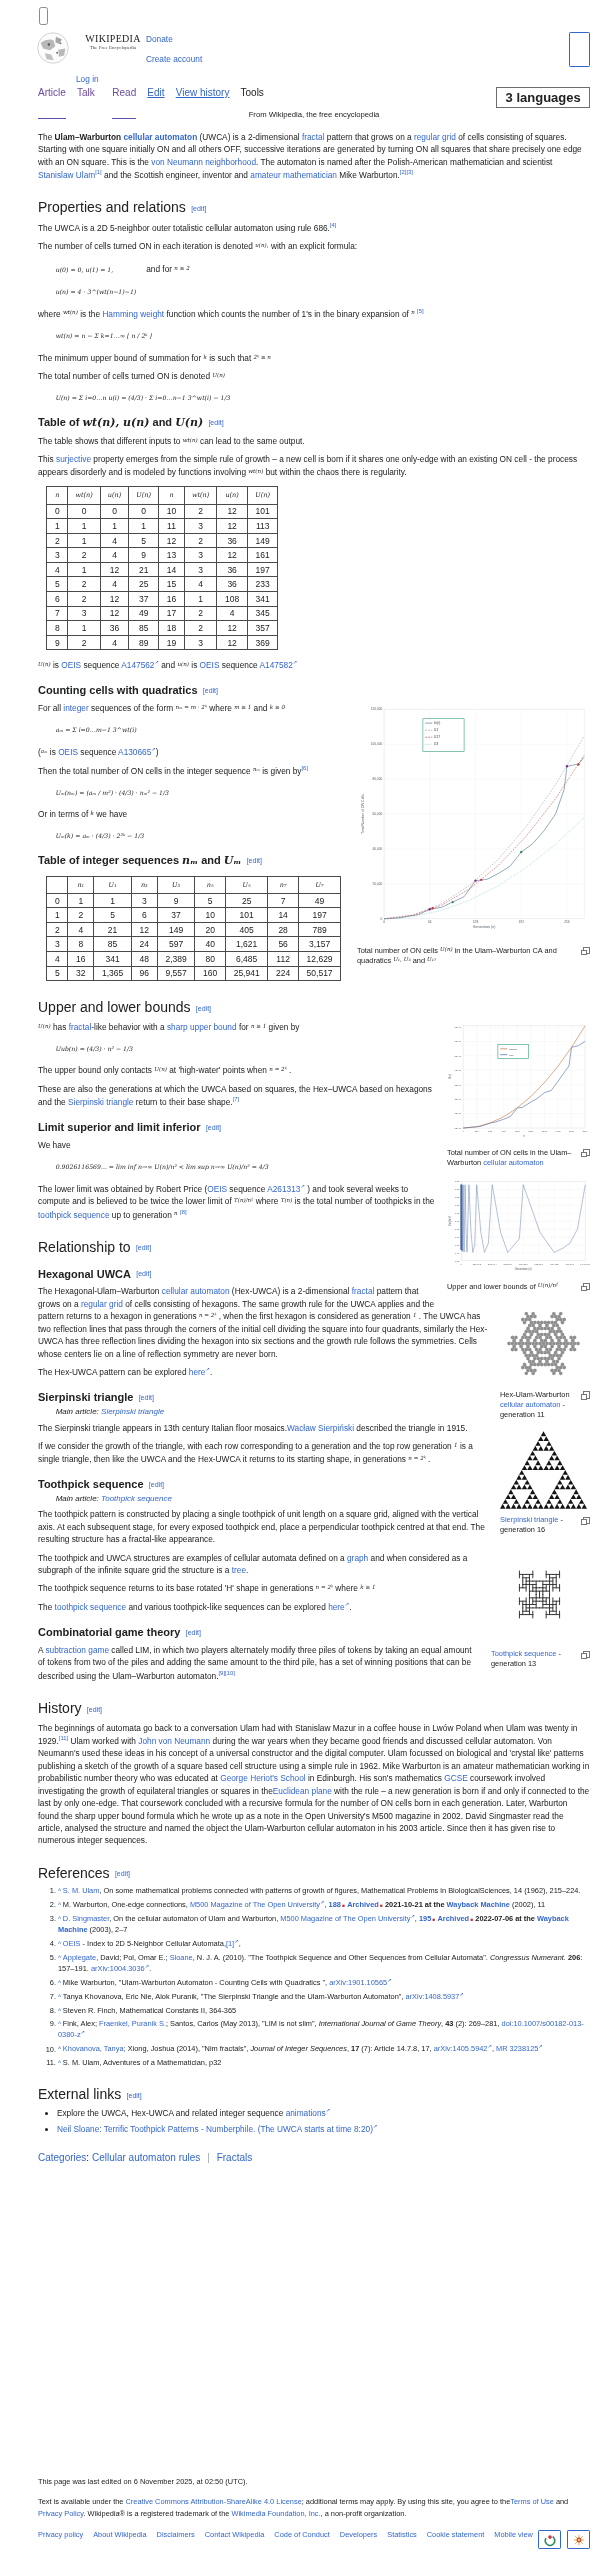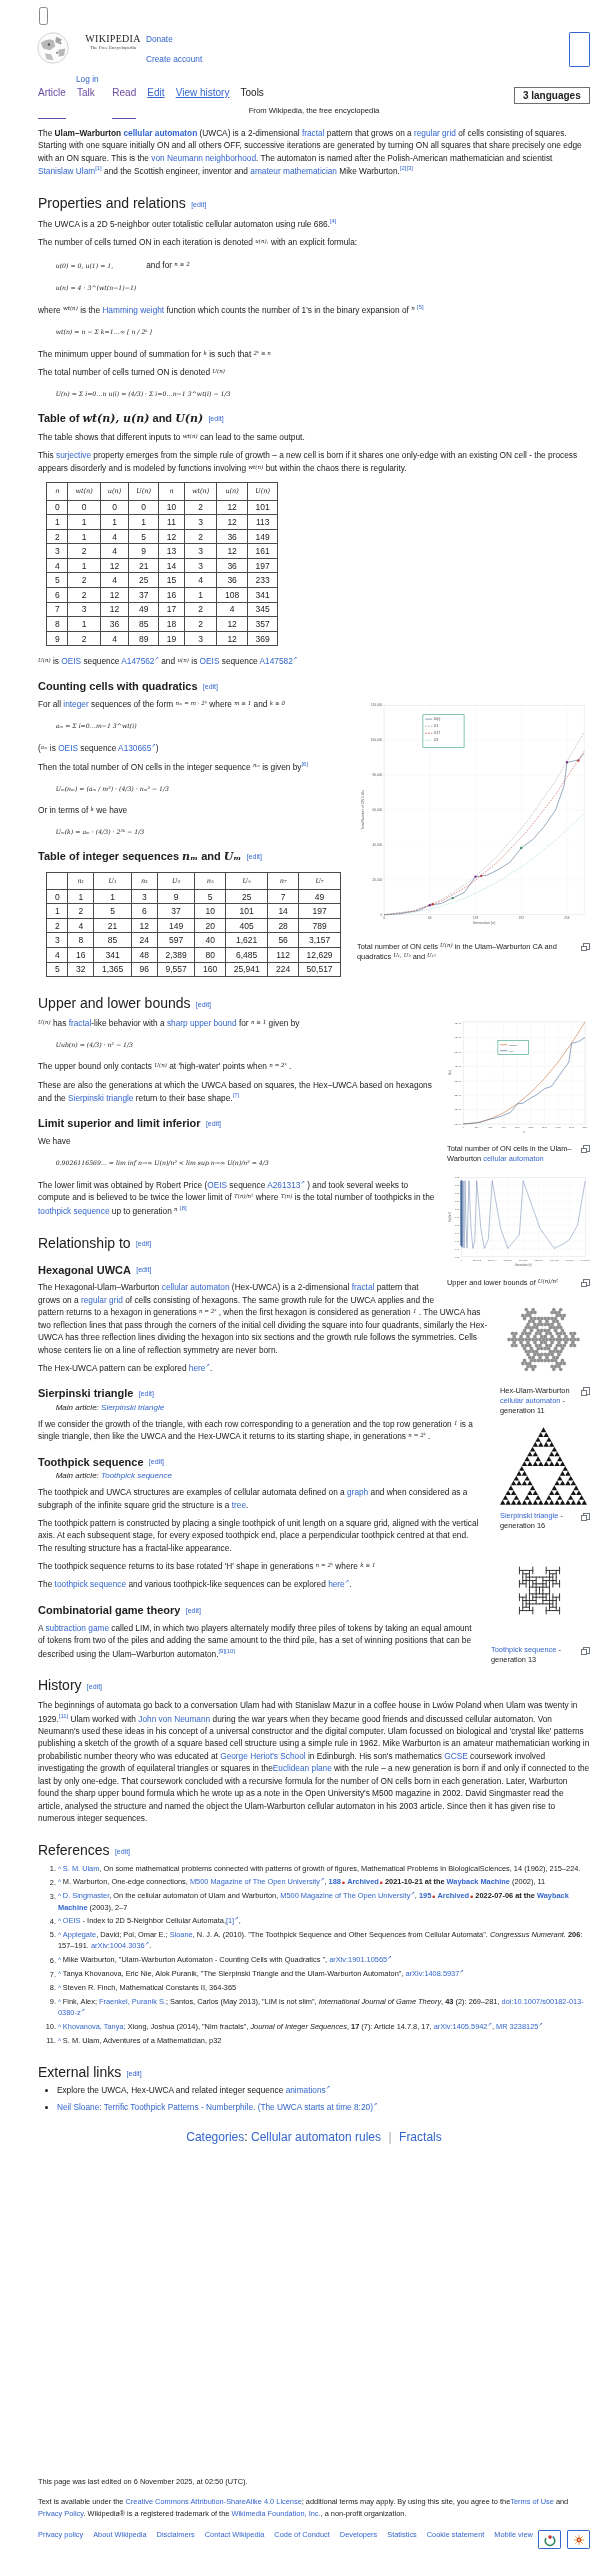--- a/index.html
+++ b/index.html
@@ -19,21 +19,21 @@
   .search-box{position:absolute;right:0px;top:32px;width:19px;height:33px;border:1.2px solid #3366cc;border-radius:1.2px;background:#fff;}
   
   h1{font-size:15.3px;font-weight:normal;margin:0 0 5.9px 0;color:#202122;}
   .tabs{display:flex;align-items:flex-start;justify-content:space-between;margin-bottom:1.2px;}
   .tab{margin-right:8.8px;cursor:pointer;padding-bottom:20px;font-size:10px;}
   .tab.v{color:#6b4ba1;}
   .tab.bl{color:#3366cc;text-decoration:underline;}
   .tab.plain{color:#202122;}
   .tab.active{border-bottom:1.8px solid #584fa8;}
   .tab.gap{margin-right:15.3px;}
-  .langs{border:0.6px solid #6a6f74;background:#fff;font-weight:bold;font-size:10px;padding:1.8px 8.3px;color:#202122;cursor:pointer;font-family:inherit;}
+  .langs{border:0.6px solid #6a6f74;background:#fff;font-weight:bold;font-size:13px;padding:1.8px 8.3px;color:#202122;cursor:pointer;font-family:inherit;}
   .subtitle{text-align:center;font-size:7.7px;color:#202122;margin:1.2px 0 5.9px 0;}
   
   main{display:block;}
   p{margin:5.9px 0;line-height:1.5;}
   h2{font-size:14px;font-weight:normal;margin:17.7px 0 4.7px 0;}
   h3{font-size:11px;font-weight:bold;margin:13px 0 3.5px 0;}
   .edit{font-size:7px;color:#3366cc;font-weight:normal;margin-left:5.3px;cursor:pointer;vertical-align:1.2px;}
   .lk{color:#3366cc;cursor:pointer;}
   .b{font-weight:bold;}
   .it{font-style:italic;}
@@ -63,21 +63,21 @@
   svg text{font-family:"Liberation Sans","DejaVu Sans",sans-serif;}
   
   table.wtab{border-collapse:collapse;border:1.2px solid #4a4a4a;margin:8.3px 0 8.3px 8.3px;text-align:center;}
   table.wtab th{font:italic 6.5px "DejaVu Serif","Liberation Serif",serif;font-weight:normal;border:0.6px solid #4a4a4a;padding:4.1px 7px;color:#222;}
   table.wtab td{border:0.6px solid #4a4a4a;padding:1.8px 7.7px;font-size:8.5px;}
   
   ol.refs{font-size:7.4px;margin:4.7px 0 0 9.4px;padding-left:10.6px;}
   ol.refs li{margin-bottom:2.4px;line-height:1.5;}
   ul.extl{margin:4.7px 0 0 10.6px;padding-left:8.3px;}
   ul.extl li{margin-bottom:4.1px;line-height:1.4;}
-  .catbar{margin-top:16.5px;font-size:12px;text-align:center;}
+  .catbar{margin-top:16.5px;font-size:10px;}
   .catsep{color:#a2a9b1;margin:0 4.1px;}
   
   footer{margin-top:auto;flex:none;font-size:7.4px;padding-bottom:27px;}
   .lastedit{width:268px;line-height:1.55;margin-bottom:9.4px;}
   .license{line-height:1.55;margin-bottom:10.6px;}
   .flrow{display:flex;justify-content:space-between;align-items:flex-start;}
   .flinks{display:flex;flex-wrap:wrap;gap:2.4px 10px;}
   .flinks span{color:#3366cc;cursor:pointer;}
   .flogos{display:flex;gap:5.9px;}
   .logobox{width:21px;height:17px;border:0.9px solid #3366cc;border-radius:1.2px;display:flex;align-items:center;justify-content:center;background:#fff;}
@@ -802,20 +802,21 @@
           <polygon points="103.5,120 99,128 108,128" fill="#141414"></polygon>
           <polygon points="112.5,120 108,128 117,128" fill="#141414"></polygon>
           <polygon points="121.5,120 117,128 126,128" fill="#141414"></polygon>
           <polygon points="130.5,120 126,128 135,128" fill="#141414"></polygon>
           <polygon points="139.5,120 135,128 144,128" fill="#141414"></polygon>
         </svg>
       <figcaption><span class="magnify"></span><span><span class="lk">Sierpinski triangle</span><span> - generation 16</span></span></figcaption>
     </figure>
 
     <div class="hatnote"><span class="it">Main article: </span><span class="lk it">Sierpinski triangle</span></div>
+    <p><span>The Sierpinski triangle appears in 13th century Italian floor mosaics.</span><span class="lk">Wacław Sierpiński</span><span> described the triangle in 1915.</span></p>
     <p><span>If we consider the growth of the triangle, with each row corresponding to a generation and the top row generation </span><span class="imath">1</span><span>  is a single triangle, then like the UWCA and the Hex-UWCA it returns to its starting shape, in generations </span><span class="imath">n = 2ᵏ</span><span> .</span></p>
 
     <h3><span><span>Toothpick sequence</span></span><span class="edit">[edit]</span></h3>
 
     <figure class="fig fig-tooth">
       <svg width="97" height="97" viewBox="-14.5 -14.5 29 29">
           <line x1="0" y1="-1" x2="0" y2="1" stroke="#2e2e2e" stroke-width="0.28" stroke-linecap="square"></line>
           <line x1="-1" y1="-1" x2="1" y2="-1" stroke="#2e2e2e" stroke-width="0.28" stroke-linecap="square"></line>
           <line x1="-1" y1="1" x2="1" y2="1" stroke="#2e2e2e" stroke-width="0.28" stroke-linecap="square"></line>
           <line x1="-1" y1="-2" x2="-1" y2="0" stroke="#2e2e2e" stroke-width="0.28" stroke-linecap="square"></line>
@@ -908,22 +909,22 @@
           <line x1="-2" y1="5" x2="-2" y2="7" stroke="#2e2e2e" stroke-width="0.28" stroke-linecap="square"></line>
           <line x1="4" y1="1" x2="4" y2="3" stroke="#2e2e2e" stroke-width="0.28" stroke-linecap="square"></line>
           <line x1="6" y1="1" x2="6" y2="3" stroke="#2e2e2e" stroke-width="0.28" stroke-linecap="square"></line>
           <line x1="2" y1="5" x2="2" y2="7" stroke="#2e2e2e" stroke-width="0.28" stroke-linecap="square"></line>
           <line x1="6" y1="5" x2="6" y2="7" stroke="#2e2e2e" stroke-width="0.28" stroke-linecap="square"></line>
         </svg>
       <figcaption><span class="magnify"></span><span><span class="lk">Toothpick sequence</span><span> - generation 13</span></span></figcaption>
     </figure>
 
     <div class="hatnote"><span class="it">Main article: </span><span class="lk it">Toothp​ick sequence</span></div>
+    <p><span>The toothpick pattern is constructed by placing a single toothpick of unit length on a square grid, aligned with the vertical axis. At each subsequent stage, for every exposed toothpick end, place a perpendicular toothpick centred at that end. The resulting structure has a fractal-like appearance.</span></p>
     <p><span>The toothpick and UWCA structures are examples of cellular automata defined on a </span><span class="lk">graph</span><span> and when considered as a subgraph of the infinite square grid the structure is a </span><span class="lk">tree</span><span>.</span></p>
-    <p><span>The toothpick pattern is constructed by placing a single toothpick of unit length on a square grid, aligned with the vertical axis. At each subsequent stage, for every exposed toothpick end, place a perpendicular toothpick centred at that end. The resulting structure has a fractal-like appearance.</span></p>
     <p><span>The toothpick sequence returns to its base rotated 'H' shape in generations </span><span class="imath">n = 2ᵏ</span><span>  where </span><span class="imath">k ≥ 1</span></p>
     <p><span>The </span><span class="lk">toothpick sequence</span><span> and various toothpick-like sequences can be explored </span><span class="lk">here</span><span class="elk">↗</span><span>.</span></p>
 
     <h3><span><span>Combinatorial game theory</span></span><span class="edit">[edit]</span></h3>
     <p><span>A </span><span class="lk">subtraction game</span><span> called LIM, in which two players alternately modify three piles of tokens by taking an equal amount of tokens from two of the piles and adding the same amount to the third pile, has a set of winning positions that can be described using the Ulam–Warburton automaton.</span><span class="rsup">[9][10]</span></p>
 
     <h2><span><span>History</span></span><span class="edit">[edit]</span></h2>
     <p><span>The beginnings of automata go back to a conversation Ulam had with Stanislaw Mazur in a coffee house in Lwów Poland when Ulam was twenty in 1929.</span><span class="rsup">[11]</span><span> Ulam worked with </span><span class="lk">John von Neumann</span><span> during the war years when they became good friends and discussed cellular automaton. Von Neumann's used these ideas in his concept of a universal constructor and the digital computer. Ulam focussed on biological and 'crystal like' patterns publishing a sketch of the growth of a square based cell structure using a simple rule in 1962. Mike Warburton is an amateur mathematician working in probabilistic number theory who was educated at </span><span class="lk">George Heriot's School</span><span> in Edinburgh. His son's mathematics </span><span class="lk">GCSE</span><span> coursework involved investigating the growth of equilateral triangles or squares in the</span><span class="lk">Euclidean plane</span><span> with the rule – a new generation is born if and only if connected to the last by only one-edge. That coursework concluded with a recursive formula for the number of ON cells born in each generation. Later, Warburton found the sharp upper bound formula which he wrote up as a note in the Open University's M500 magazine in 2002. David Singmaster read the article, analysed the structure and named the object the Ulam-Warburton cellular automaton in his 2003 article. Since then it has given rise to numerous integer sequences.</span></p>
 
     <h2><span><span>References</span></span><span class="edit">[edit]</span></h2>

